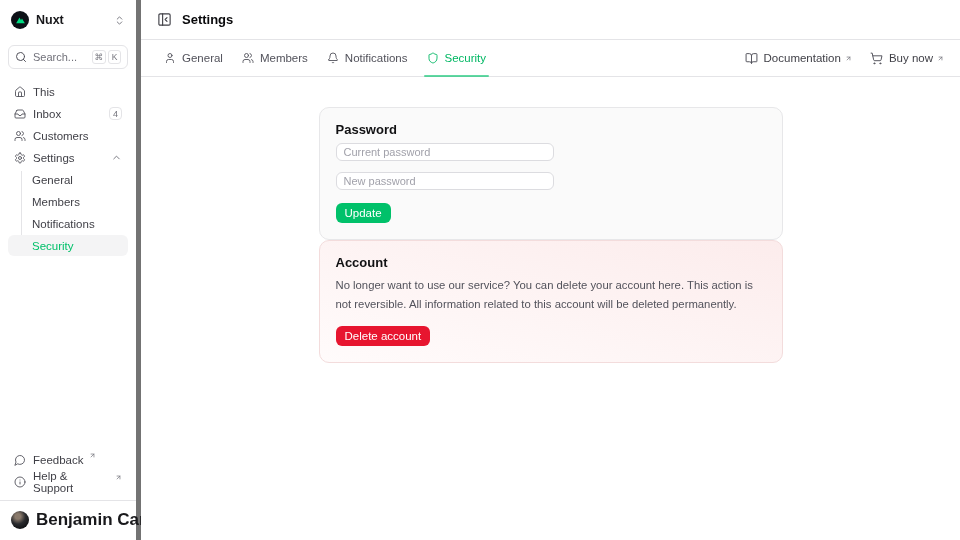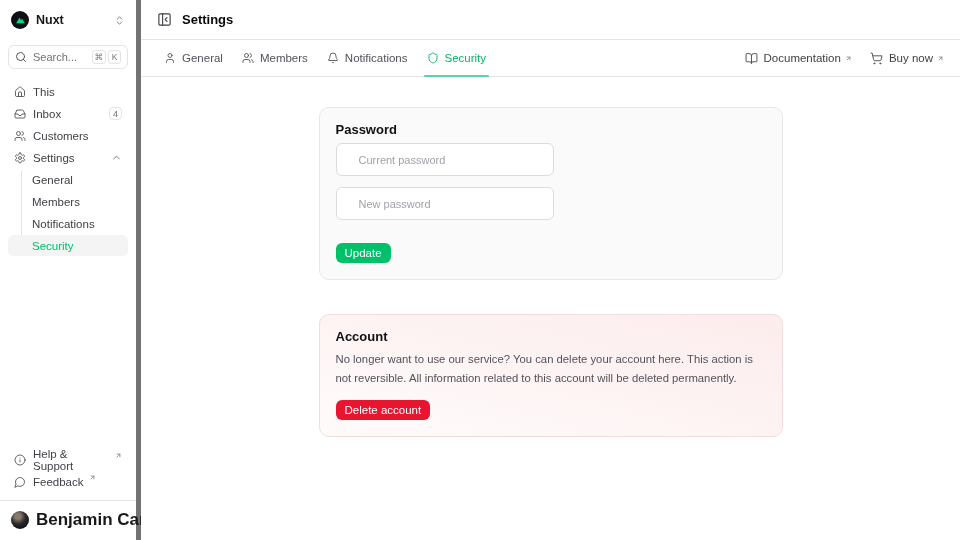--- a/index.html
+++ b/index.html
@@ -44,30 +44,30 @@
   .tabbar { height:37px; border-bottom:1px solid #e4e4e7; display:flex; align-items:center; padding:0 16px; gap:5px; }
   .tab { position:relative; height:100%; display:flex; align-items:center; gap:6px; padding:0 7px; font-size:11.5px; color:#52525b; background:none; border:none; cursor:pointer; font-family:inherit; }
   .tab .ic { display:flex; color:#52525b; }
   .tab.active { color:#00b763; font-weight:500; }
   .tab.active .ic { color:#00b763; }
   .tab.active::after { content:""; position:absolute; left:4px; right:4px; bottom:-1px; height:2px; border-radius:2px; background:rgba(0,193,106,.62); }
   .toolbar { margin-left:auto; display:flex; align-items:flex-end; gap:18px; }
   .tool-btn { display:flex; align-items:center; gap:6px; font-size:11.5px; color:#3f3f46; background:none; border:none; cursor:pointer; font-family:inherit; }
   .tool-btn .ic { display:flex; color:#52525b; }
 
-  .content { flex:1; display:flex; flex-direction:column; align-items:center; padding-top:30px; gap:34px; background:#fff; }
+  .content { flex:1; display:flex; flex-direction:column; align-items:center; padding-top:30px; background:#fff; }
   .card { width:464px; border-radius:10px; padding:14px 16px 16px; }
   .card.password { background:#fafafa; border:1px solid #e7e7e9; }
   .card.account { background:linear-gradient(to top right, #fffbfb 0%, #fcecec 100%); border:1px solid #f3dcdc; }
   .card-title { font-size:13px; font-weight:700; color:#111113; margin-bottom:6px; }
   .card-desc { font-size:11.3px; color:#52525b; line-height:1.7; margin-bottom:12px; }
-  .pw-input { display:block; width:218px; height:33px; border:1px solid #dcdce0; border-radius:6px; background:#fff; padding:0 22px; font-size:11px; color:#18181b; margin-bottom:11px; font-family:inherit; outline:none; }
+  .pw-input { display:block; width:218px; height:18px; border:1px solid #dcdce0; border-radius:6px; background:#fff; padding:0 7px; font-size:11px; color:#18181b; margin-bottom:11px; font-family:inherit; outline:none; }
   .pw-input::placeholder { color:#a1a1aa; }
   .btn { display:inline-block; border:none; border-radius:6px; color:#fff; font-size:11.5px; font-weight:500; padding:4px 9px; font-family:inherit; cursor:pointer; }
-  .btn.update { background:#00c16a; margin-top:12px; }
+  .btn.update { background:#00c16a; margin-top:2px; }
   .btn.delete { background:#e7152f; margin-top:0; }
 
   svg { display:block; }
   .hidden-defs { position:absolute; width:0; height:0; overflow:hidden; }
 </style>
 </head>
 <body>
 
 <svg class="hidden-defs" xmlns="http://www.w3.org/2000/svg">
   <defs>
@@ -226,37 +226,37 @@
           </div>
       </div>
     </nav>
 
     <div class="side-spacer"></div>
 
     <nav class="nav">
       <div class="nav-item">
         <span class="ic">
             <svg width="12" height="12" viewBox="0 0 24 24" fill="none" stroke="currentColor" stroke-width="1.8" stroke-linecap="round" stroke-linejoin="round">
-              <use href="#i-info-circle"></use>
-            </svg>
-          </span>
-        <span>Help &amp; Support</span>
+              <use href="#i-message-circle"></use>
+            </svg>
+          </span>
+        <span>Feedback</span>
         <span class="ext-arrow">
             <svg width="7" height="7" viewBox="0 0 24 24" fill="none" stroke="currentColor" stroke-width="2.4" stroke-linecap="round" stroke-linejoin="round">
               <use href="#i-arrow-up-right"></use>
             </svg>
           </span>
       </div>
       <div class="nav-item">
         <span class="ic">
             <svg width="12" height="12" viewBox="0 0 24 24" fill="none" stroke="currentColor" stroke-width="1.8" stroke-linecap="round" stroke-linejoin="round">
-              <use href="#i-message-circle"></use>
-            </svg>
-          </span>
-        <span>Feedback</span>
+              <use href="#i-info-circle"></use>
+            </svg>
+          </span>
+        <span>Help &amp; Support</span>
         <span class="ext-arrow">
             <svg width="7" height="7" viewBox="0 0 24 24" fill="none" stroke="currentColor" stroke-width="2.4" stroke-linecap="round" stroke-linejoin="round">
               <use href="#i-arrow-up-right"></use>
             </svg>
           </span>
       </div>
     </nav>
 
     <div class="side-divider"></div>
 

